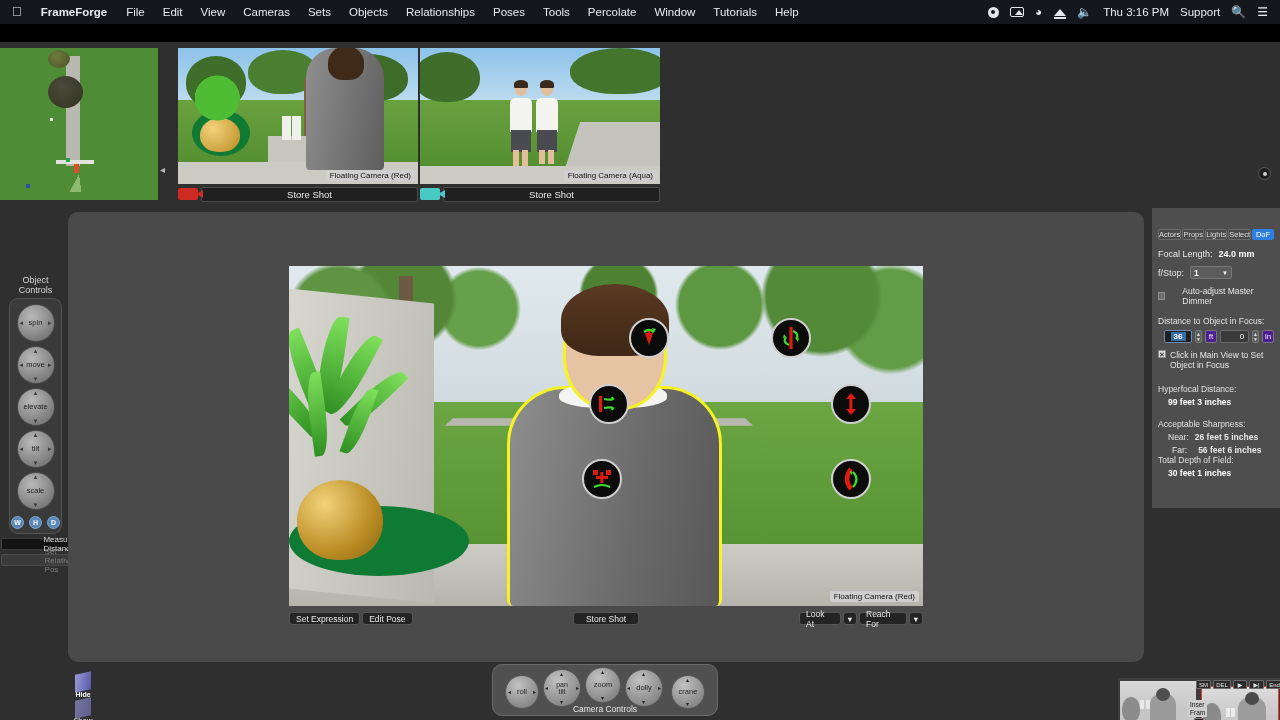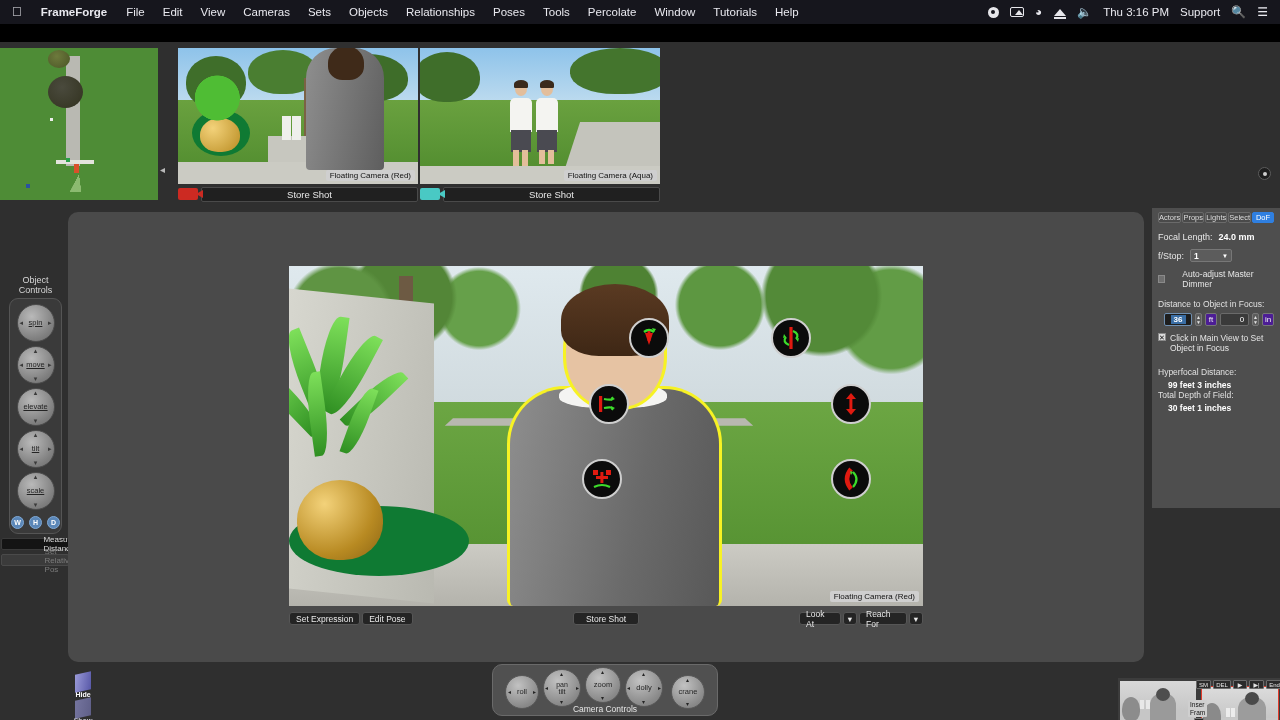--- a/index.html
+++ b/index.html
@@ -88,21 +88,21 @@
   .sc-trunk { position:absolute; background:#7b6244; }
 
   
   .objpanel { position: absolute; left: 9px; top: 233px; width: 53px; }
   .objpanel-title { color:#d7d7d7; font-size:9px; text-align:center; line-height:10px; margin-bottom:3px; }
   .objwell { background:#3a3a3a; border:1px solid #555; border-radius:9px; padding:5px 0 4px;
              display:flex; flex-direction:column; align-items:center; gap:4px; }
   .knob { width:38px; height:38px; border-radius:50%;
           background: radial-gradient(circle at 38% 32%, #b9b9b9, #7e7e7e 70%, #6a6a6a);
           border:1px solid #4d4d4d; color:#232323; font-size:7.5px; position:relative;
-          display:flex; align-items:center; justify-content:center; text-align:center; line-height:8px;text-decoration:underline; }
+          display:flex; align-items:center; justify-content:center; text-align:center; line-height:8px; }
   .knob .a { position:absolute; color:#3a3a3a; font-size:7px; line-height:6px; }
   .knob .a.l{left:2px;top:50%;transform:translateY(-50%);}
   .knob .a.r{right:2px;top:50%;transform:translateY(-50%);}
   .knob .a.u{top:1px;left:50%;transform:translateX(-50%);}
   .knob .a.d{bottom:1px;left:50%;transform:translateX(-50%);}
   .whdrow { display:flex; gap:5px; margin-top:2px; }
   .whd { width:13px;height:13px;border-radius:50%;background:#5b87b8;border:1px solid #7fa9d6;
          color:#fff;font-size:7px;display:flex;align-items:center;justify-content:center;font-weight:bold;}
   .smallbtn { margin-top:4px; width:68px; margin-left:-8px; height:12px; background:#141414;
               border:1px solid #3a3a3a; color:#dcdcdc; font-size:8px;
@@ -169,21 +169,21 @@
   
   .vp-toolbar { position:absolute; left:221px; top:400px; width:634px; height:14px; }
   .btn { background:#242424; border:1px solid #565656; border-radius:3px; color:#e9e9e9;
          font-size:8.5px; height:13px; padding:0 6px; display:inline-flex;
          align-items:center; justify-content:center; }
   .btn.arrow { padding:0 3px; width:14px; }
   .btn-grp { display:flex; gap:2px; align-items:center; }
 
   
   .rpanel { position:absolute; left:1152px; top:166px; width:128px; height:300px;
-            background:#4e4e4e; color:#e6e6e6; font-size:9px; padding:4px 6px; }
+            background:#4e4e4e; color:#e6e6e6; font-size:9px; padding:21px 6px; }
   .tabs { display:flex; gap:1px; margin-bottom:9px; }
   .tab { flex:1; height:11px; background:#4a4a4a; border:1px solid #6a6a6a; color:#dcdcdc;
          font-size:7.5px; display:flex; align-items:center; justify-content:center; border-radius:2px; }
   .tab.active { background:#2f7fe0; border-color:#2f7fe0; color:#fff; }
   .row { margin-bottom:7px; display:flex; align-items:center; gap:6px; }
   .lbl { font-size:9px; color:#e6e6e6; }
   .val { font-size:9px; color:#fff; font-weight:bold; }
   .select { width:42px; height:13px; background:#5c5c5c; border:1px solid #777; border-radius:2px;
             color:#fff; font-size:8.5px; display:flex; align-items:center;
             justify-content:space-between; padding:0 3px; }
@@ -566,20 +566,31 @@
           <span>Click in Main View to Set</span><br>
           <span>Object in Focus</span>
         </span>
       </div>
 
       <div style="margin-top:14px">
         <div class="sect-title">Hyperfocal Distance:</div>
         <div class="sect-val">99 feet 3 inches</div>
       </div>
 
+      <div style="margin-top:12px">
+        <div class="sect-title">Acceptable Sharpness:</div>
+        <div style="display:flex;gap:6px;margin:3px 0 0 10px">
+          <span style="font-size:8.5px">Near:</span>
+          <b style="font-size:8.5px">26 feet 5 inches</b>
+        </div>
+        <div style="display:flex;gap:6px;margin:3px 0 0 14px">
+          <span style="font-size:8.5px">Far:</span>
+          <b style="font-size:8.5px;margin-left:5px">56 feet 6 inches</b>
+        </div>
+      </div>
 
       <div style="margin-top:0">
         <div class="sect-title">Total Depth of Field:</div>
         <div class="sect-val">30 feet 1 inches</div>
       </div>
     </div>
 
     <div class="hideshow">
       <div>
         <div class="hs-ic"></div>

